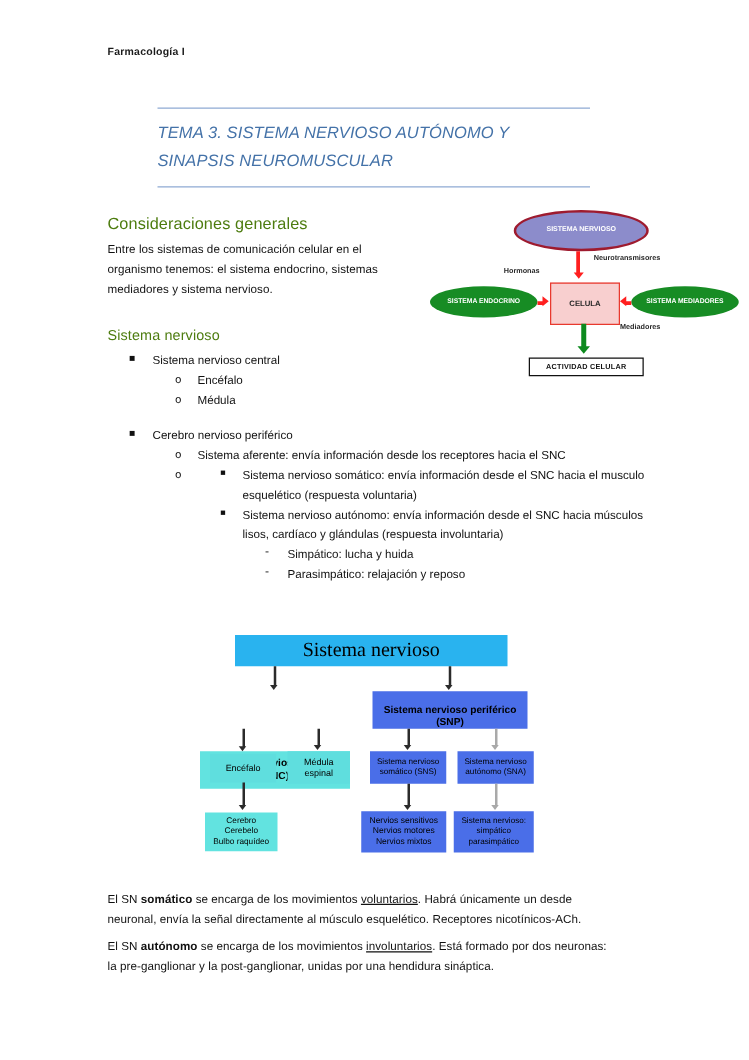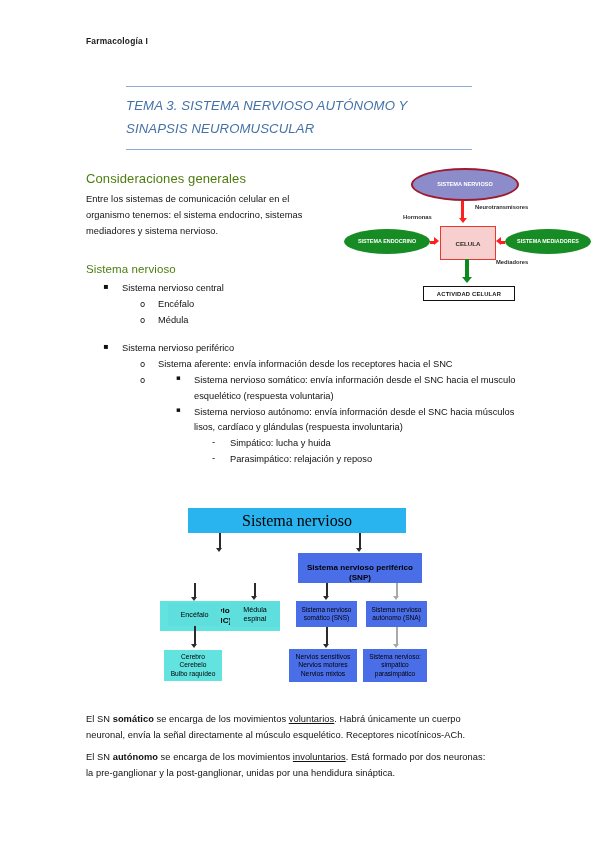--- a/index.html
+++ b/index.html
@@ -292,21 +292,21 @@
     </div>
     <div class="lvl2">
       <span class="mk">o</span>
       <span>Médula</span>
     </div>
 
     <div class="gap"></div>
 
     <div class="lvl1">
       <span class="mk">▪</span>
-      <span>Sistema nervioso periférico</span>
+      <span>Cerebro nervioso periférico</span>
     </div>
     <div class="lvl2">
       <span class="mk">o</span>
       <span>Sistema aferente: envía información desde los receptores hacia el SNC</span>
     </div>
     <div class="lvl2">
       <span class="mk">o</span>
     </div>
     <div class="lvl3">
       <span class="mk">▪</span>
@@ -413,20 +413,20 @@
     <div class="conn-head" style="left:41px; top:146px;"></div>
 
     <div class="conn" style="left:176px; top:129px; height:18px;"></div>
     <div class="conn-head" style="left:173px; top:146px;"></div>
 
     <div class="conn conn-light" style="left:246px; top:129px; height:18px;"></div>
     <div class="conn-head conn-head-light" style="left:243px; top:146px;"></div>
   </div>
 
   <div class="body-p" id="para-somatico">
-    <span>El SN </span><b>somático</b><span> se encarga de los movimientos </span><u>voluntarios</u><span>. Habrá únicamente un cuerpo neuronal, envía la señal directamente al músculo esquelético. Receptores nicotínicos-ACh.</span>
+    <span>El SN </span><b>somático</b><span> se encarga de los movimientos </span><u>voluntarios</u><span>. Habrá únicamente un desde neuronal, envía la señal directamente al músculo esquelético. Receptores nicotínicos-ACh.</span>
   </div>
 
   <div class="body-p" id="para-autonomo">
     <span>El SN </span><b>autónomo</b><span> se encarga de los movimientos </span><u>involuntarios</u><span>. Está formado por dos neuronas: la pre-ganglionar y la post-ganglionar, unidas por una hendidura sináptica.</span>
   </div>
 
 </div>
 
 </body></html>

